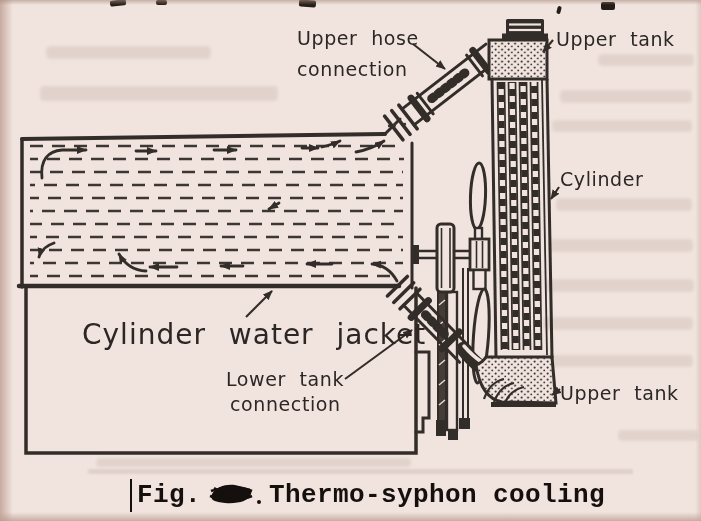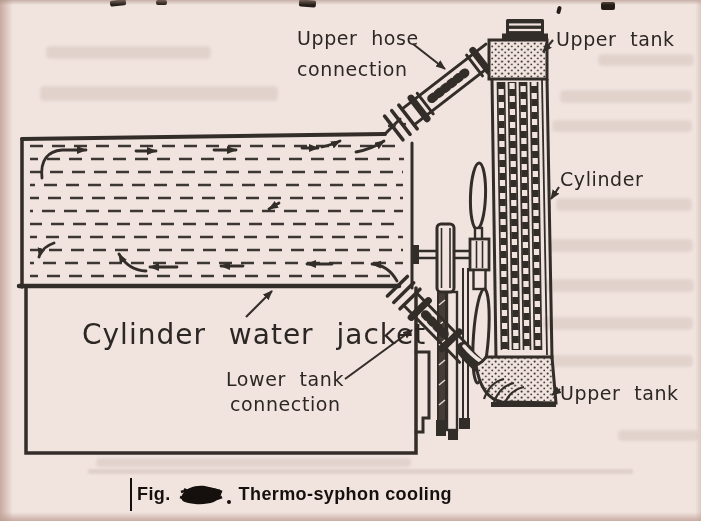--- a/index.html
+++ b/index.html
@@ -8,21 +8,21 @@
   
   .bleed{position:absolute;background:#8b7166;opacity:.15;filter:blur(1.4px);border-radius:4px;z-index:1;}
   
   .art{position:absolute;left:0;top:0;z-index:3;}
   
   .lbl{position:absolute;color:#2c2724;font-size:19px;letter-spacing:.6px;word-spacing:7px;
        white-space:nowrap;z-index:4;}
   .lbl-big{font-size:28px;word-spacing:13px;letter-spacing:1px;}
   
   .caption{position:absolute;left:130px;top:478px;display:flex;align-items:center;z-index:4;
-           font-family:Liberation Sans, sans-serif;font-weight:bold;font-size:18px;color:#15100d;
+           font-family:Liberation Mono, monospace;font-weight:bold;font-size:26px;color:#15100d;
            letter-spacing:.4px;}
   .cap-bar{width:2px;height:33px;background:#15100d;margin-right:5px;}
   .cap-fig{margin-right:7px;}
   .scribble{display:inline-block;margin-right:3px;position:relative;top:2px;}
   .cap-dot{width:4px;height:4px;border-radius:50%;background:#15100d;margin:14px 8px 0 0;}
   
   .edge{position:absolute;z-index:6;pointer-events:none;}
   .edge-left{left:0;top:0;width:13px;height:100%;background:linear-gradient(90deg,#bd9c90,rgba(189,156,144,0));opacity:.8;}
   .edge-top{left:0;top:0;width:100%;height:5px;background:linear-gradient(180deg,#a98d81,rgba(169,141,129,0));opacity:.6;}
   .edge-bottom{left:0;top:512px;width:100%;height:9px;background:linear-gradient(0deg,#bb9a8e,rgba(187,154,142,0));opacity:.75;}

